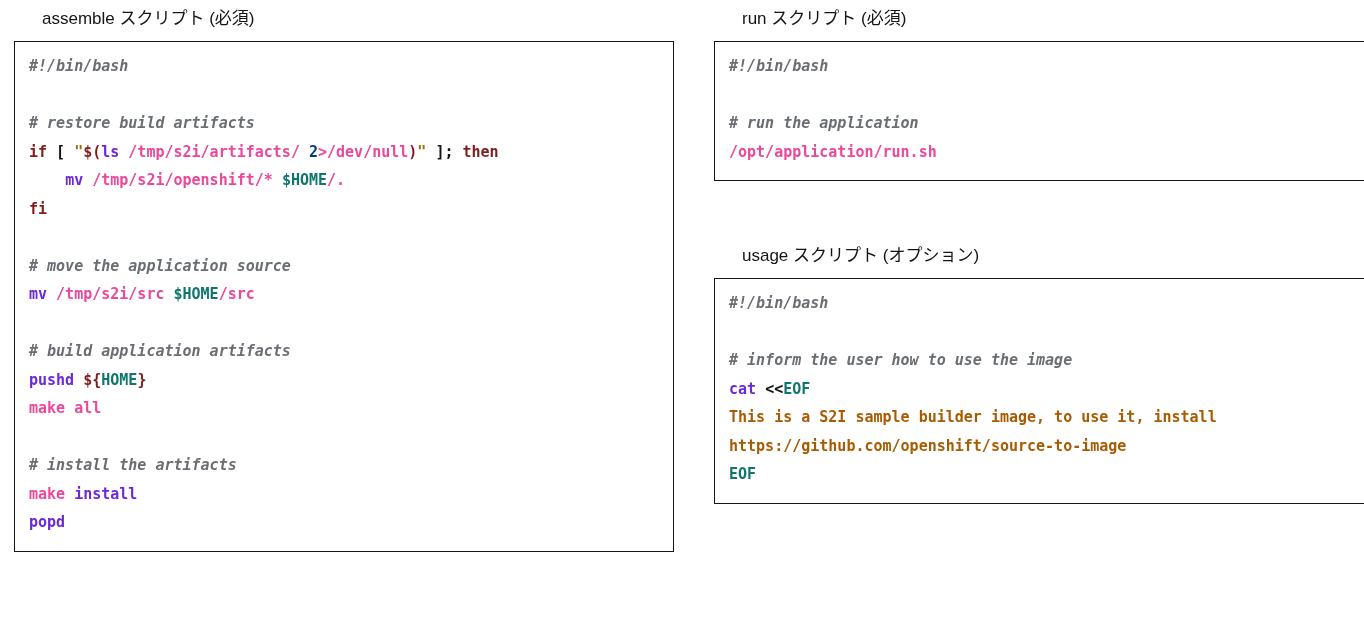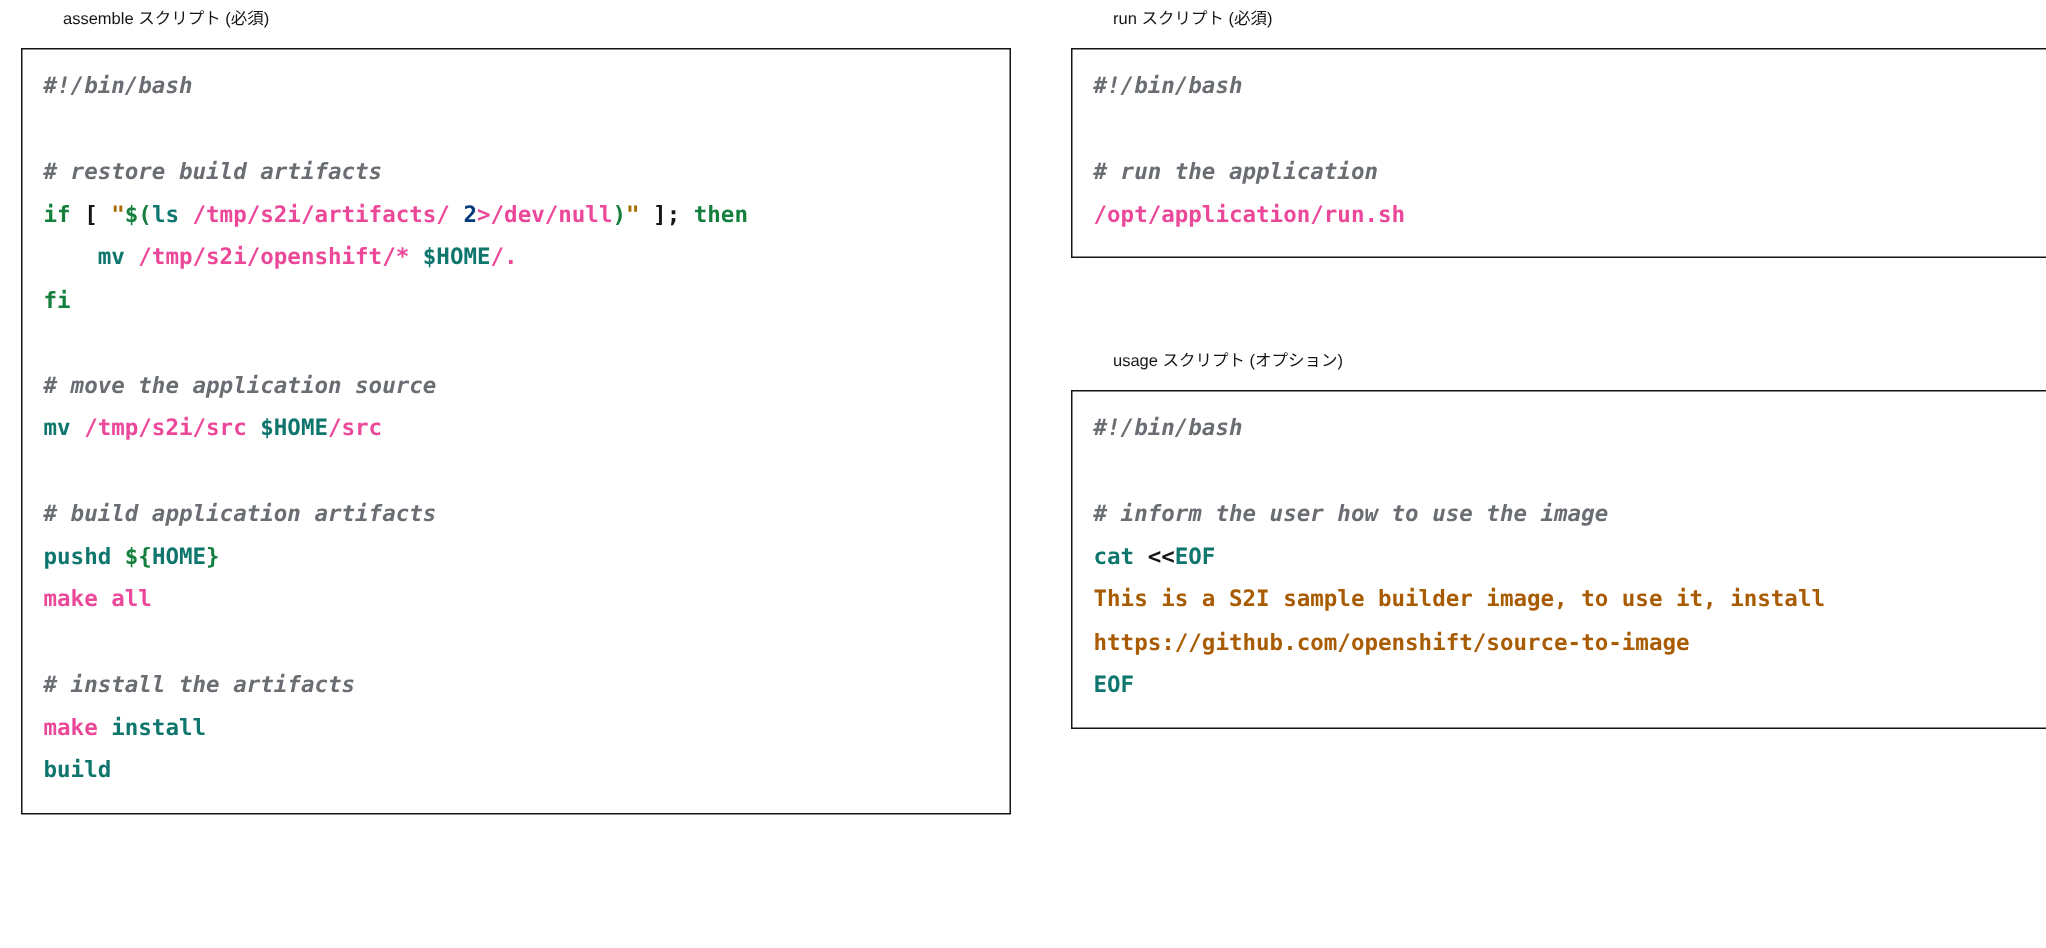--- a/index.html
+++ b/index.html
@@ -20,42 +20,42 @@
   }
   .left-col {
     flex: 0 0 660px;
   }
   .right-col {
     flex: 0 0 660px;
     display: flex;
     flex-direction: column;
   }
   .section-title {
-    font-size: 11px;
+    font-size: 17px;
     font-weight: 400;
     color: #151515;
     margin: 4px 0 12px 28px;
   }
   pre.code {
     border: 1px solid #151515;
     background: #fff;
     margin: 0;
     padding: 10px 14px 14px;
     font-family: "SFMono-Regular", "Menlo", "DejaVu Sans Mono", monospace;
     font-size: 15px;
     font-weight: 700;
     line-height: 1.9;
     white-space: pre;
     overflow: hidden;
   }
   .right-gap { height: 56px; }
   .cmt { color: #6a6e73; font-style: italic; }
-  .kw  { color: #15803d; }
+  .kw  { color: #7f1d1d; }
   .str { color: #a36a00; }
-  .cmd { color: #0f766e; }
+  .cmd { color: #6d28d9; }
   .path{ color: #ec4899; }
   .var { color: #0f766e; }
   .num { color: #003a7a; }
   .heredoc { color: #a85b00; font-weight: 700; margin-top: 28px; }
   .brk { color: #151515; }
 </style>
 </head>
 <body>
 
 <div class="container">
@@ -70,21 +70,21 @@
 
 <span class="cmt"># move the application source</span>
 <span class="cmd">mv</span> <span class="path">/tmp/s2i/src</span> <span class="var">$HOME</span><span class="path">/src</span>
 
 <span class="cmt"># build application artifacts</span>
 <span class="cmd">pushd</span> <span class="kw">${</span><span class="var">HOME</span><span class="kw">}</span>
 <span class="path">make</span> <span class="path">all</span>
 
 <span class="cmt"># install the artifacts</span>
 <span class="path">make</span> <span class="cmd">install</span>
-<span class="cmd">build</span>
+<span class="cmd">popd</span>
 </pre>
   </div>
 
   <div class="right-col">
     <div class="section-title">run スクリプト (必須)</div>
 <pre class="code"><span class="cmt">#!/bin/bash</span>
 
 <span class="cmt"># run the application</span>
 <span class="path">/opt/application/run.sh</span>
 </pre>

